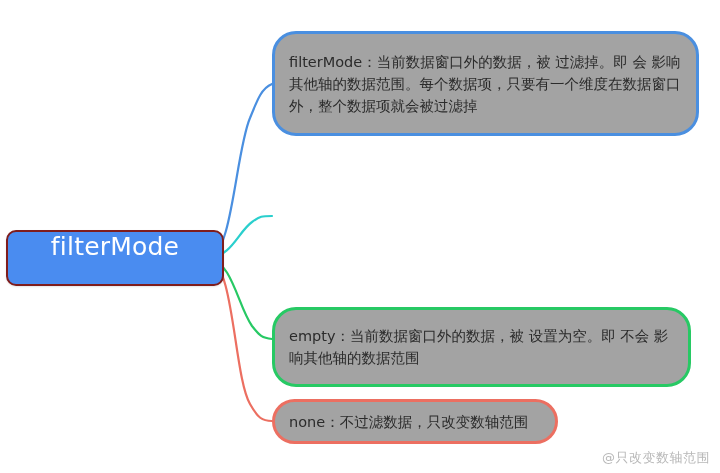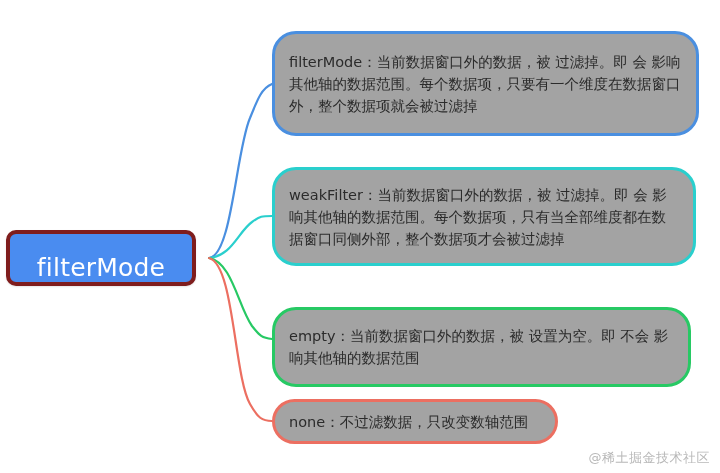--- a/index.html
+++ b/index.html
@@ -26,28 +26,28 @@
     left: 0;
     top: 0;
     width: 720px;
     height: 473px;
     pointer-events: none;
   }
   .root-node {
     position: absolute;
     left: 6px;
     top: 230px;
-    width: 190px;
+    width: 218px;
     height: 56px;
     box-sizing: border-box;
     background: #4a8cf0;
-    border: 4px solid #7f1d1d;
+    border: 2px solid #7f1d1d;
     border-radius: 10px;
     display: flex;
-    align-items: flex-end;
+    align-items: flex-start;
     justify-content: center;
     box-shadow: 0 1px 2px rgba(0,0,0,0.10);
   }
   .root-label {
     color: #ffffff;
     font-size: 25px;
     letter-spacing: 0.2px;
     font-family: "DejaVu Sans", "Liberation Sans", sans-serif;
     font-weight: 400;
     white-space: nowrap;
@@ -109,27 +109,24 @@
   </svg>
 
   <div class="root-node">
     <span class="root-label">filterMode</span>
   </div>
 
   <div class="leaf-node" id="node-1">
     <span class="leaf-text">filterMode：当前数据窗口外的数据，被 过滤掉。即 会 影响其他轴的数据范围。每个数据项，只要有一个维度在数据窗口外，整个数据项就会被过滤掉</span>
   </div>
 
-  <div class="leaf-node" id="node-2">
-    <span class="leaf-text">weakFilter：当前数据窗口外的数据，被 过滤掉。即 会 影响其他轴的数据范围。每个数据项，只有当全部维度都在数据窗口同侧外部，整个数据项才会被过滤掉</span>
-  </div>
 
   <div class="leaf-node" id="node-3">
     <span class="leaf-text">empty：当前数据窗口外的数据，被 设置为空。即 不会 影响其他轴的数据范围</span>
   </div>
 
   <div class="leaf-node" id="node-4">
     <span class="leaf-text">none：不过滤数据，只改变数轴范围</span>
   </div>
 
-  <div class="watermark">@稀土掘金技术社区</div>
+  <div class="watermark">@只改变数轴范围</div>
 
 </div>
 
 </body></html>

